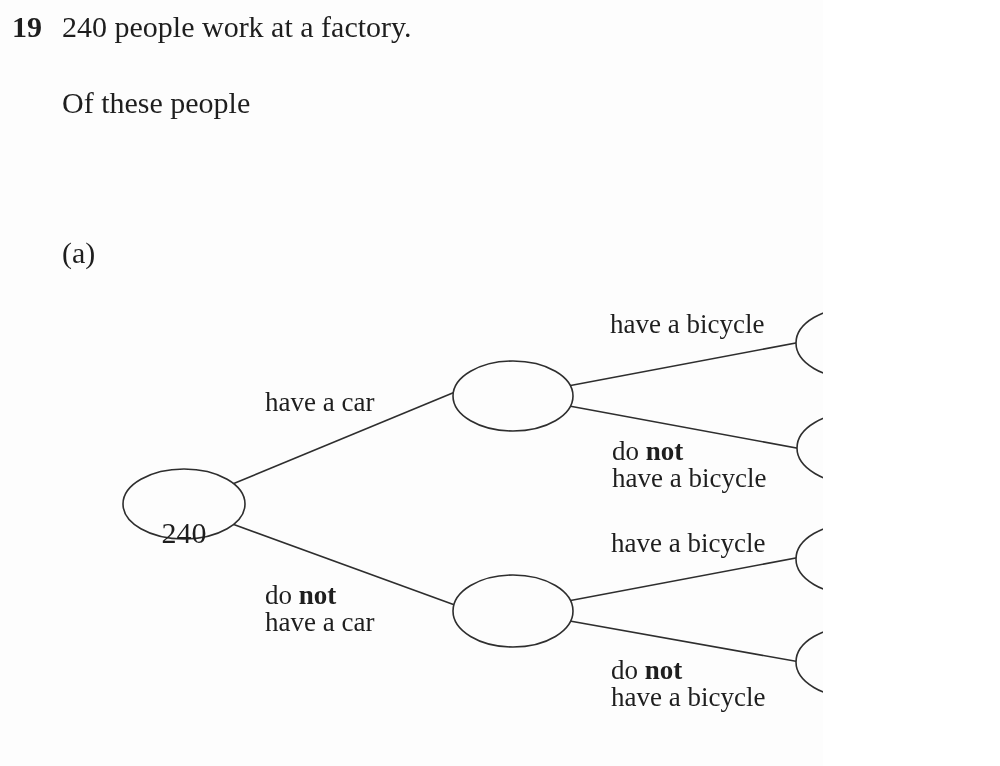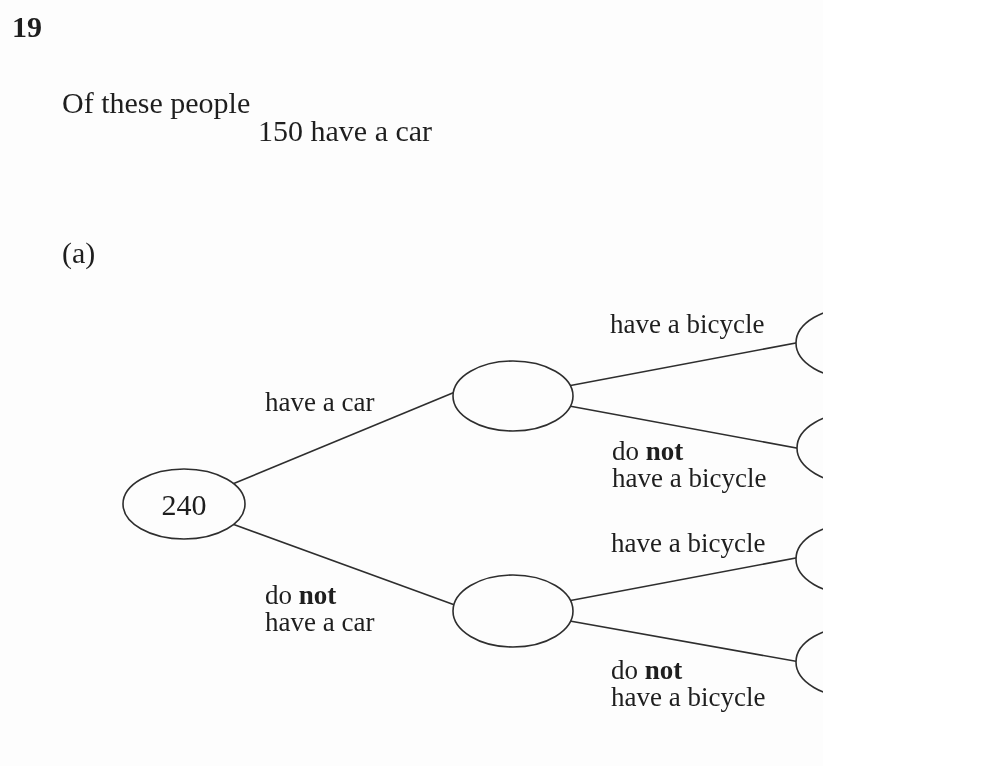--- a/index.html
+++ b/index.html
@@ -44,24 +44,24 @@
   svg.tree{position:absolute;left:0;top:0;}
   svg.tree line{stroke:#2e2e2e;stroke-width:1.6;}
   svg.tree ellipse{stroke:#2e2e2e;stroke-width:1.6;fill:#fdfdfd;}
 </style>
 </head>
 <body>
 
 <div class="page">
 
   <div class="abs body-text q-num" style="left:12px;top:8px;">19</div>
+  <div class="abs body-text" style="left:62px;top:8px;">240 people work at a factory.</div>
 
   <div class="abs body-text" style="left:62px;top:84px;">Of these people</div>
 
-  <div class="abs body-text" style="left:258px;top:112px;">150 have a car</div>
 
   <div class="abs body-text" style="left:62px;top:234px;">(a)</div>
 
   <svg class="tree" width="1000" height="766" viewBox="0 0 1000 766">
 
     <line x1="218" y1="490" x2="472" y2="385"></line>
     <line x1="216" y1="518" x2="474" y2="612"></line>
     <line x1="552" y1="389" x2="817" y2="339"></line>
     <line x1="553" y1="403" x2="818" y2="452"></line>
     <line x1="552" y1="604" x2="817" y2="554"></line>
@@ -69,21 +69,21 @@
 
     <ellipse cx="184" cy="504" rx="61" ry="35"></ellipse>
     <ellipse cx="513" cy="396" rx="60" ry="35"></ellipse>
     <ellipse cx="513" cy="611" rx="60" ry="36"></ellipse>
     <ellipse cx="857" cy="343" rx="61" ry="36"></ellipse>
     <ellipse cx="858" cy="448" rx="61" ry="36"></ellipse>
     <ellipse cx="857" cy="559" rx="61" ry="36"></ellipse>
     <ellipse cx="857" cy="662" rx="61" ry="36"></ellipse>
   </svg>
 
-  <div class="abs node-value" style="left:129px;top:488px;">240</div>
+  <div class="abs node-value" style="left:129px;top:516px;">240</div>
   <div class="abs node-value" style="left:458px;top:380px;"></div>
   <div class="abs node-value" style="left:458px;top:595px;"></div>
   <div class="abs node-value" style="left:802px;top:327px;"></div>
   <div class="abs node-value" style="left:803px;top:432px;"></div>
   <div class="abs node-value" style="left:802px;top:543px;"></div>
   <div class="abs node-value" style="left:802px;top:646px;"></div>
 
   <div class="abs tree-label" style="left:265px;top:389px;">have a car</div>
 
   <div class="abs tree-label" style="left:265px;top:582px;">

